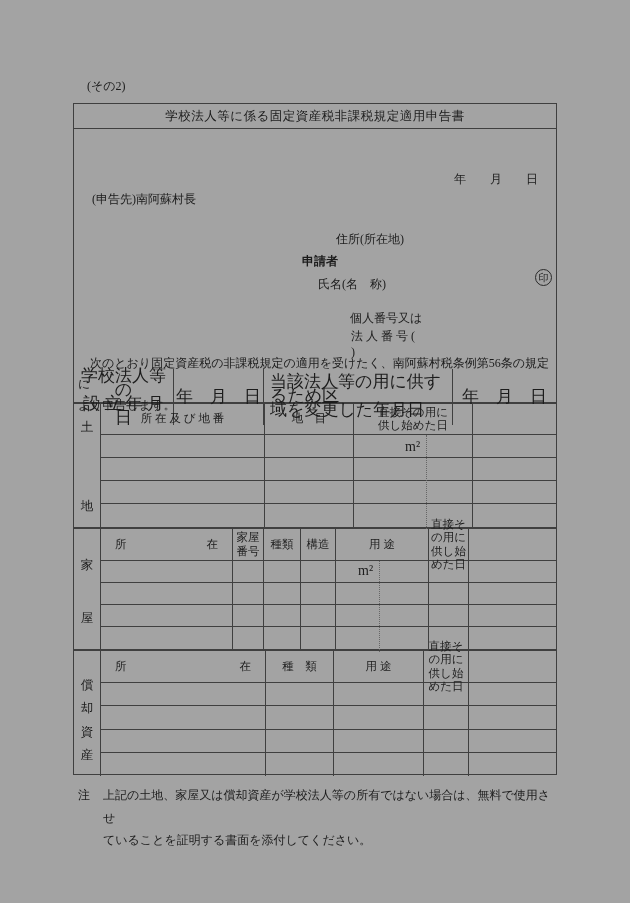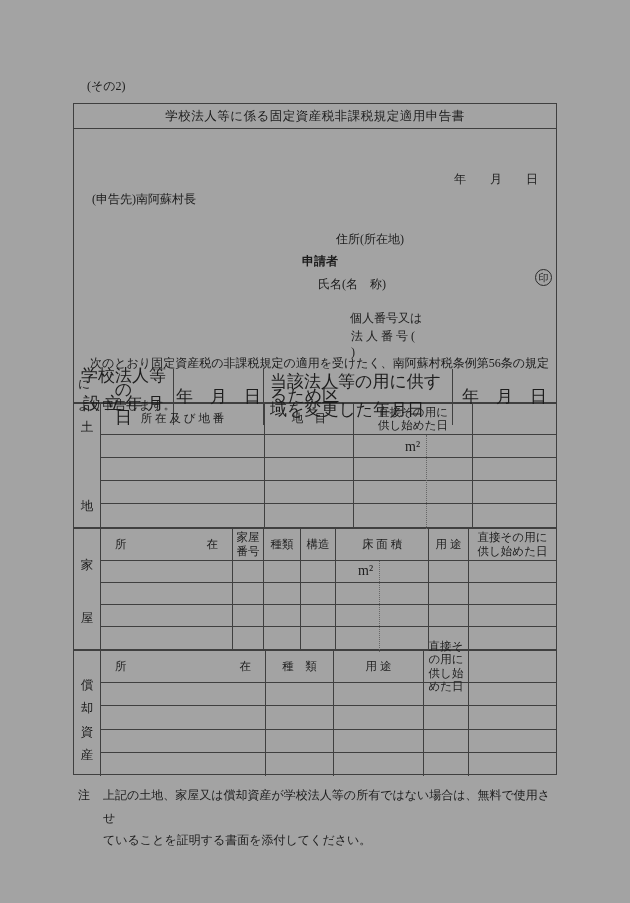--- a/index.html
+++ b/index.html
@@ -190,21 +190,20 @@
     <div class="sec sec-building">
       <div class="vlabel">
         <span>家</span>
         <span>屋</span>
       </div>
       <div class="h spread">所　在</div>
       <div class="h">家屋
 番号</div>
       <div class="h">種類</div>
       <div class="h">構造</div>
-      <div class="h">床 面 積</div>
       <div class="h">用 途</div>
       <div class="h">直接その用に
 供し始めた日</div>
     <div class="cell"></div>
         <div class="cell"></div>
         <div class="cell"></div>
         <div class="cell"></div>
         <div class="cell"></div>
         <div class="cell"></div>
         <div class="cell"></div>

